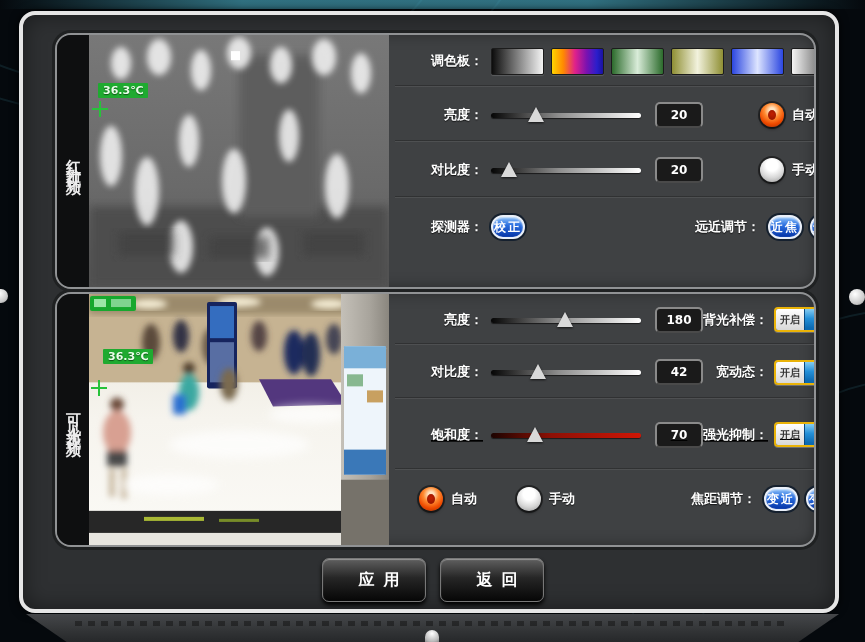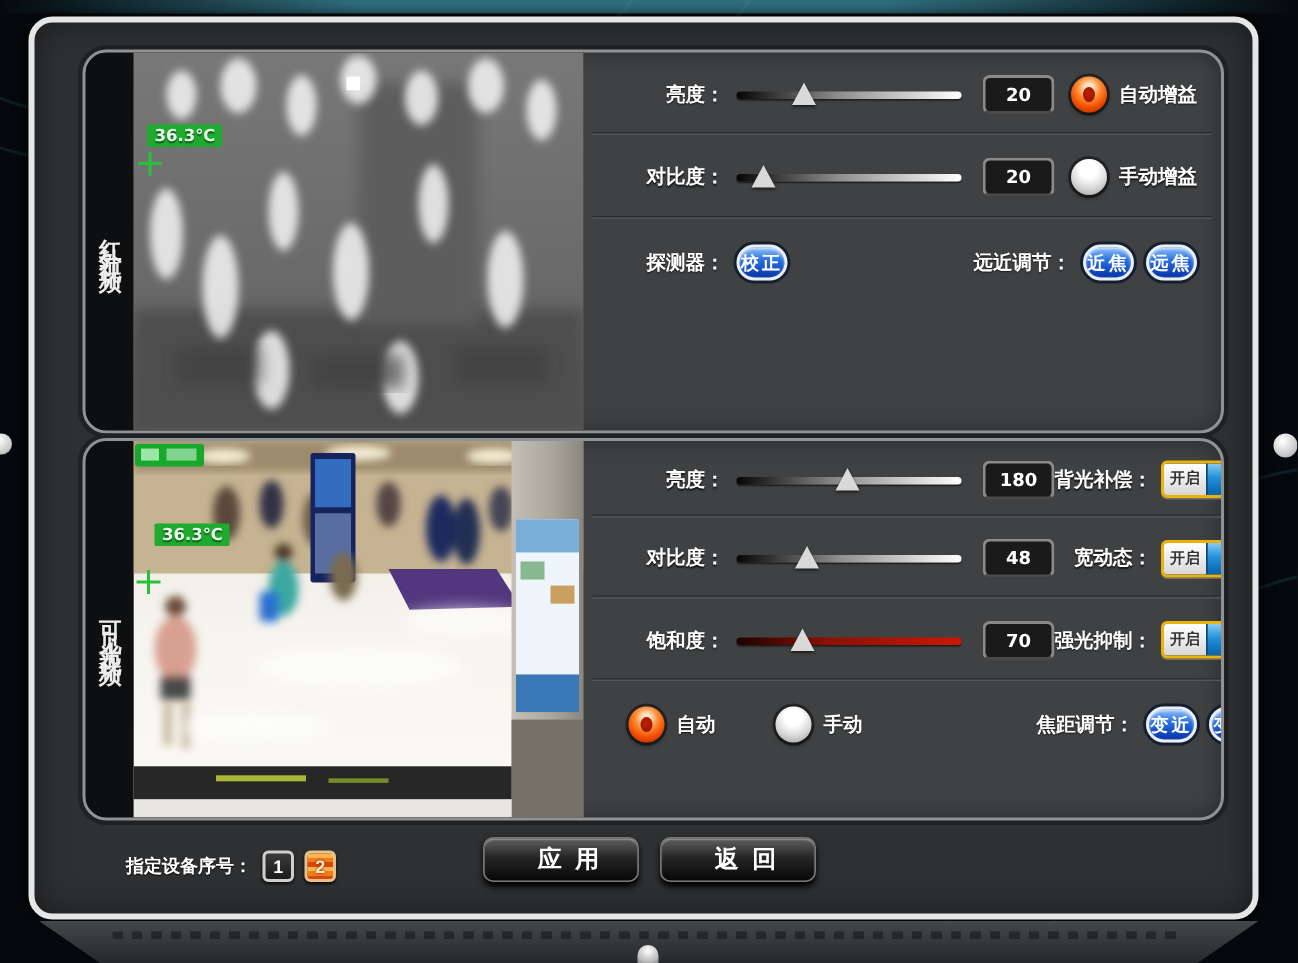--- a/index.html
+++ b/index.html
@@ -53,21 +53,21 @@
   .crosshair::after{left:0;top:7px;width:16px;height:2px;}
   .ch-ir{left:3px;top:66px;}
   .ch-vis{left:2px;top:86px;}
 
   .controls{flex:1;display:flex;flex-direction:column;padding:0 4px;}
   .row{position:relative;display:flex;align-items:center;padding:0 12px;}
   .row::after{content:"";position:absolute;left:2px;right:2px;bottom:0;height:2px;
     background:linear-gradient(#212223,#5d5f61);}
   .row-last::after{display:none;}
   .r-pal{height:52px;} .r-a{height:55px;} .r-b{height:56px;} .r-c{height:58px;}
-  .v-a{height:51px;} .v-b{height:54px;} .v-c{height:55px;} .v-d{height:57px;}
+  .v-a{height:51px;} .v-b{height:54px;} .v-c{height:71px;text-decoration:underline;} .v-d{height:57px;}
   .fill-rest{flex:1;}
 
   .lbl{width:78px;text-align:right;margin-right:8px;color:#fff;font-size:13px;font-weight:bold;
     text-shadow:0 1px 1px rgba(0,0,0,.7);white-space:nowrap;}
   .rlbl{color:#fff;font-size:13px;font-weight:bold;margin-left:8px;text-shadow:0 1px 1px rgba(0,0,0,.7);white-space:nowrap;}
   .grow{margin-left:auto;}
 
   
   .swatches{display:flex;gap:7px;}
   .sw{width:51px;height:25px;border:1px solid #1c1c1c;border-radius:2px;
@@ -118,21 +118,21 @@
 
   
   .dev-select{position:absolute;left:84px;top:567px;display:flex;align-items:center;}
   .dev-lbl{color:#fff;font-size:12px;font-weight:bold;text-shadow:0 1px 1px #000;}
   .devbtn{width:21px;height:21px;margin-left:7px;border:2px solid #cfcfcf;border-radius:4px;
     background:linear-gradient(#3a3a3a,#1c1c1c);color:#fff;font-size:12px;font-weight:bold;
     display:flex;align-items:center;justify-content:center;cursor:pointer;
     box-shadow:0 1px 2px rgba(0,0,0,.8);}
   .devbtn.selected{border-color:#e8c08a;color:#ffe8c8;text-shadow:0 0 2px #801800;
     background:repeating-linear-gradient(180deg,#ffb44d 0 3px,#ef7d1c 3px 6px,#d8480c 6px 9px);}
-  .darkbtn{position:absolute;top:558px;width:104px;height:30px;border-radius:7px;
+  .darkbtn{position:absolute;top:558px;width:104px;height:44px;border-radius:7px;
     background:linear-gradient(#606060,#262626 45%,#060606);
     border:1px solid #787878;box-shadow:0 3px 4px #000, inset 0 1px 1px rgba(255,255,255,.35);
     color:#fff;font-size:16px;font-weight:bold;letter-spacing:9px;text-indent:9px;
     display:flex;align-items:center;justify-content:center;cursor:pointer;padding-left:16px;}
   .btn-apply{left:322px;}
   .btn-back{left:440px;text-align:right;}
 </style>
 </head>
 <body>
 
@@ -195,20 +195,31 @@
           <rect x="30" y="195" width="55" height="24"></rect>
             <rect x="120" y="200" width="60" height="22"></rect>
           <rect x="215" y="195" width="60" height="24"></rect>
         </g>
       </svg>
       <div class="temp-tag temp-ir">36.3℃</div>
       <div class="crosshair ch-ir"></div>
     </div>
 
     <div class="controls">
+      <div class="row r-pal">
+        <span class="lbl">调色板：</span>
+        <div class="swatches">
+          <span class="sw sw1"></span>
+          <span class="sw sw2"></span>
+          <span class="sw sw3"></span>
+          <span class="sw sw4"></span>
+          <span class="sw sw5"></span>
+          <span class="sw sw6"></span>
+        </div>
+      </div>
 
       <div class="row r-a">
         <span class="lbl">亮度：</span>
         <div class="slider">
           <div class="track"></div>
           <div class="thumb" style="left: 30%;"></div>
         </div>
         <div class="valbox">20</div>
         <span class="radio radio-on grow"></span>
         <span class="rlbl">自动增益</span>
@@ -329,21 +340,21 @@
           <span class="knob"></span>
         </div>
       </div>
 
       <div class="row v-b">
         <span class="lbl">对比度：</span>
         <div class="slider">
           <div class="track"></div>
           <div class="thumb" style="left: 31%;"></div>
         </div>
-        <div class="valbox">48</div>
+        <div class="valbox">42</div>
         <span class="rlbl grow">宽动态：</span>
         <div class="toggle">
           <span class="on-text">开启</span>
           <span class="knob"></span>
         </div>
       </div>
 
       <div class="row v-c">
         <span class="lbl">饱和度：</span>
         <div class="slider">
@@ -364,20 +375,15 @@
         <span class="radio radio-off" style="margin-left:40px;"></span>
         <span class="rlbl">手动</span>
         <span class="rlbl grow">焦距调节：</span>
         <button class="bluebtn">变近</button>
         <button class="bluebtn">变远</button>
       </div>
       <div class="fill-rest"></div>
     </div>
   </section>
 
-  <div class="dev-select">
-    <span class="dev-lbl">指定设备序号：</span>
-    <button class="devbtn">1</button>
-    <button class="devbtn selected">2</button>
-  </div>
   <button class="darkbtn btn-apply">应用</button>
   <button class="darkbtn btn-back">返回</button>
 </div>
 
 </body></html>

